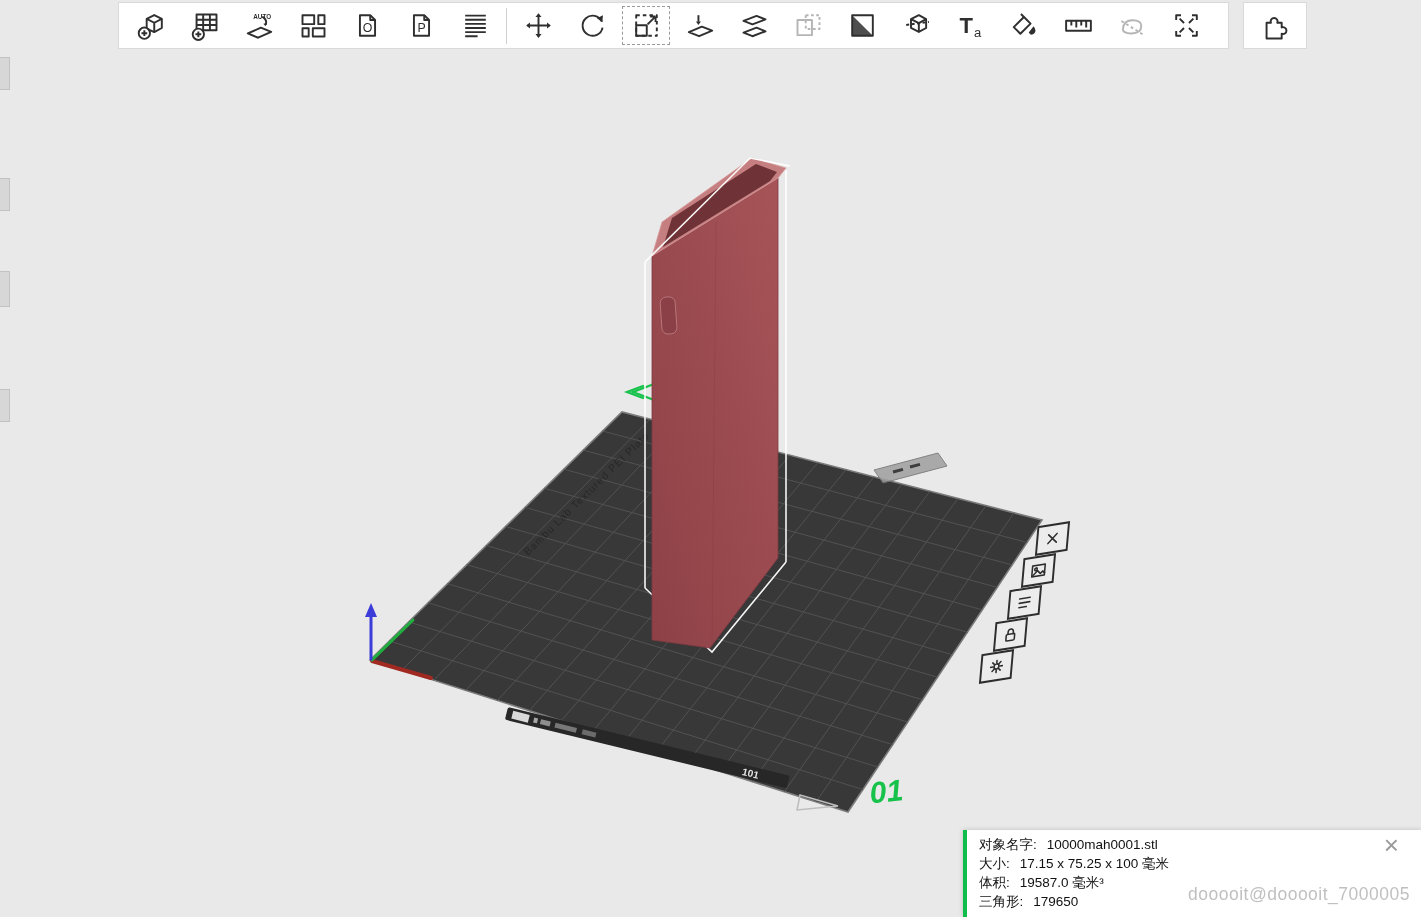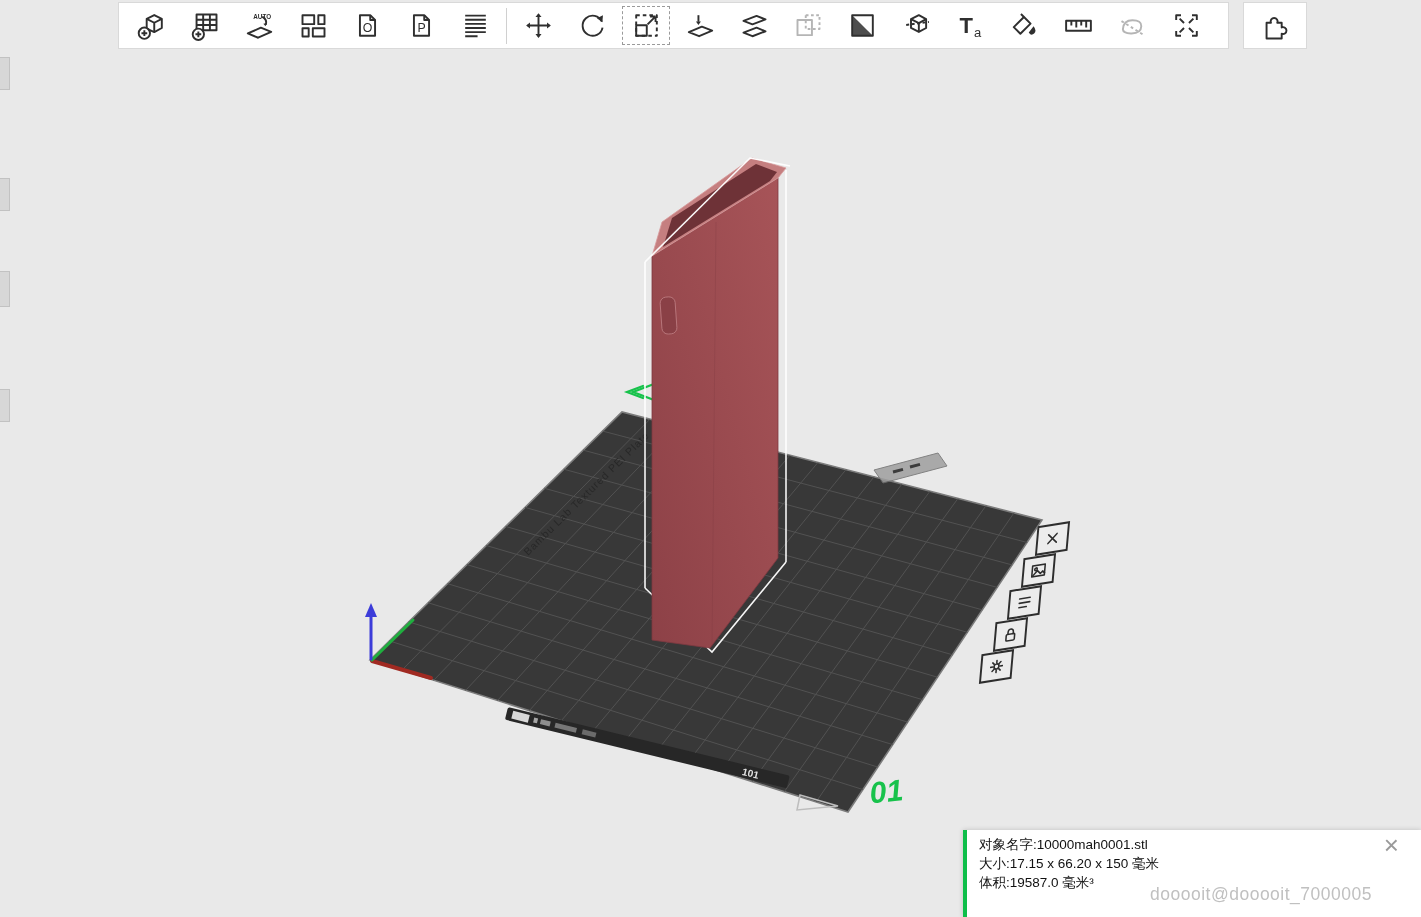--- a/index.html
+++ b/index.html
@@ -38,27 +38,27 @@
   }
   .side-btn svg{width:19px;height:17px;stroke:#2d2d2d;fill:none;stroke-width:1.5;
     stroke-linecap:round;stroke-linejoin:round}
   
   #info-panel{
     position:absolute;left:963px;top:830px;width:458px;height:87px;background:#ffffff;
     border-left:4px solid #0fbe4a;box-shadow:0 0 5px rgba(0,0,0,.18);
     padding:5px 10px 0 12px;z-index:5;
   }
   .info-row{font-size:13.5px;line-height:19px;color:#111;white-space:nowrap}
-  .info-row .lbl{}
+  .info-row .lbl{margin-right:10px}
   #panel-close{
     position:absolute;top:2px;right:22px;font-size:26px;line-height:1;color:#9a9a9a;
     background:none;border:none;cursor:pointer;
   }
   #watermark{
-    position:absolute;left:1150px;top:884px;font-size:17.5px;color:#c0c0c0;
+    position:absolute;left:1188px;top:884px;font-size:17.5px;color:#c0c0c0;
     letter-spacing:.5px;z-index:6;
   }
 </style>
 </head>
 <body>
 
 <svg id="scene" viewBox="0 0 1421 917">
   <defs>
     <linearGradient id="gmodel" x1="0" y1="1" x2="1" y2="0">
       <stop offset="0" stop-color="#8d4147"></stop>
@@ -328,20 +328,23 @@
       </svg>
     </div>
   </div>
 
 <div id="info-panel">
   <button id="panel-close">×</button>
   <div class="info-row">
     <span class="lbl">对象名字:</span><span class="val">10000mah0001.stl</span>
   </div>
   <div class="info-row">
-    <span class="lbl">大小:</span><span class="val">17.15 x 66.20 x 150 毫米</span>
+    <span class="lbl">大小:</span><span class="val">17.15 x 75.25 x 100 毫米</span>
   </div>
   <div class="info-row">
     <span class="lbl">体积:</span><span class="val">19587.0 毫米³</span>
   </div>
+  <div class="info-row">
+    <span class="lbl">三角形:</span><span class="val">179650</span>
+  </div>
 </div>
 
 <div id="watermark">dooooit@dooooit_7000005</div>
 
 </body></html>

